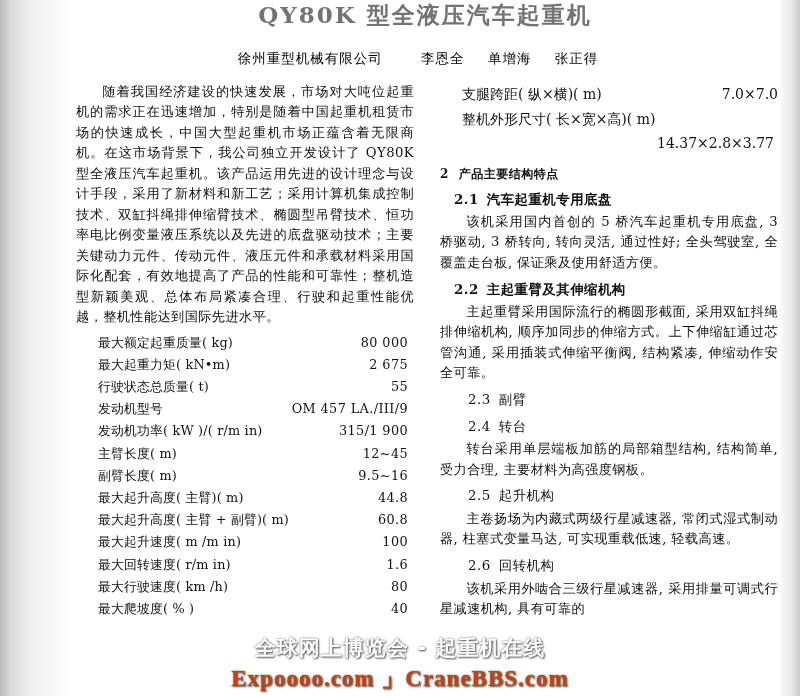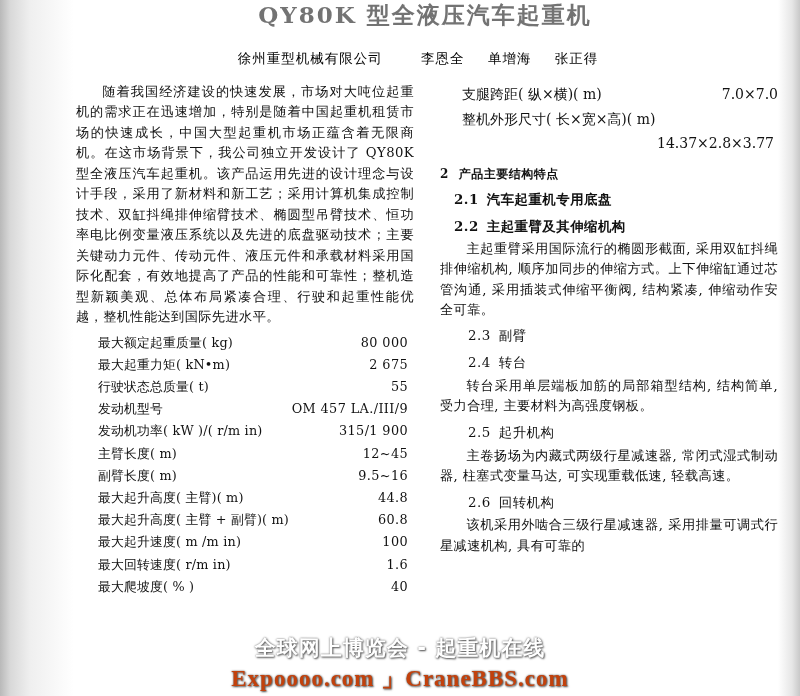--- a/index.html
+++ b/index.html
@@ -232,20 +232,24 @@
             <td>最大起升高度( 主臂 + 副臂)( m)</td>
             <td class="val">60.8</td>
           </tr>
           <tr>
             <td>最大起升速度( m /m in)</td>
             <td class="val">100</td>
           </tr>
           <tr>
             <td>最大回转速度( r/m in)</td>
             <td class="val">1.6</td>
+          </tr>
+          <tr>
+            <td>最大行驶速度( km /h)</td>
+            <td class="val">80</td>
           </tr>
           <tr>
             <td>最大爬坡度( % )</td>
             <td class="val">40</td>
           </tr>
         </tbody>
       </table>
     </div>
 
     <div class="col col-right">
@@ -261,20 +265,21 @@
         <div class="contline">14.37×2.8×3.77</div>
       </div>
 
       <h2 class="sec">
         <span class="num">2</span><span>产品主要结构特点</span>
       </h2>
 
       <h3 class="subsec">
         <span class="num">2.1</span><span>汽车起重机专用底盘</span>
       </h3>
+      <p class="para">该机采用国内首创的 5 桥汽车起重机专用底盘, 3 桥驱动, 3 桥转向, 转向灵活, 通过性好; 全头驾驶室, 全覆盖走台板, 保证乘及使用舒适方便。</p>
 
       <h3 class="subsec">
         <span class="num">2.2</span><span>主起重臂及其伸缩机构</span>
       </h3>
       <p class="para">主起重臂采用国际流行的椭圆形截面, 采用双缸抖绳排伸缩机构, 顺序加同步的伸缩方式。上下伸缩缸通过芯管沟通, 采用插装式伸缩平衡阀, 结构紧凑, 伸缩动作安全可靠。</p>
 
       <h3 class="subsec2">
         <span class="num">2.3</span><span>副臂</span>
       </h3>
 

